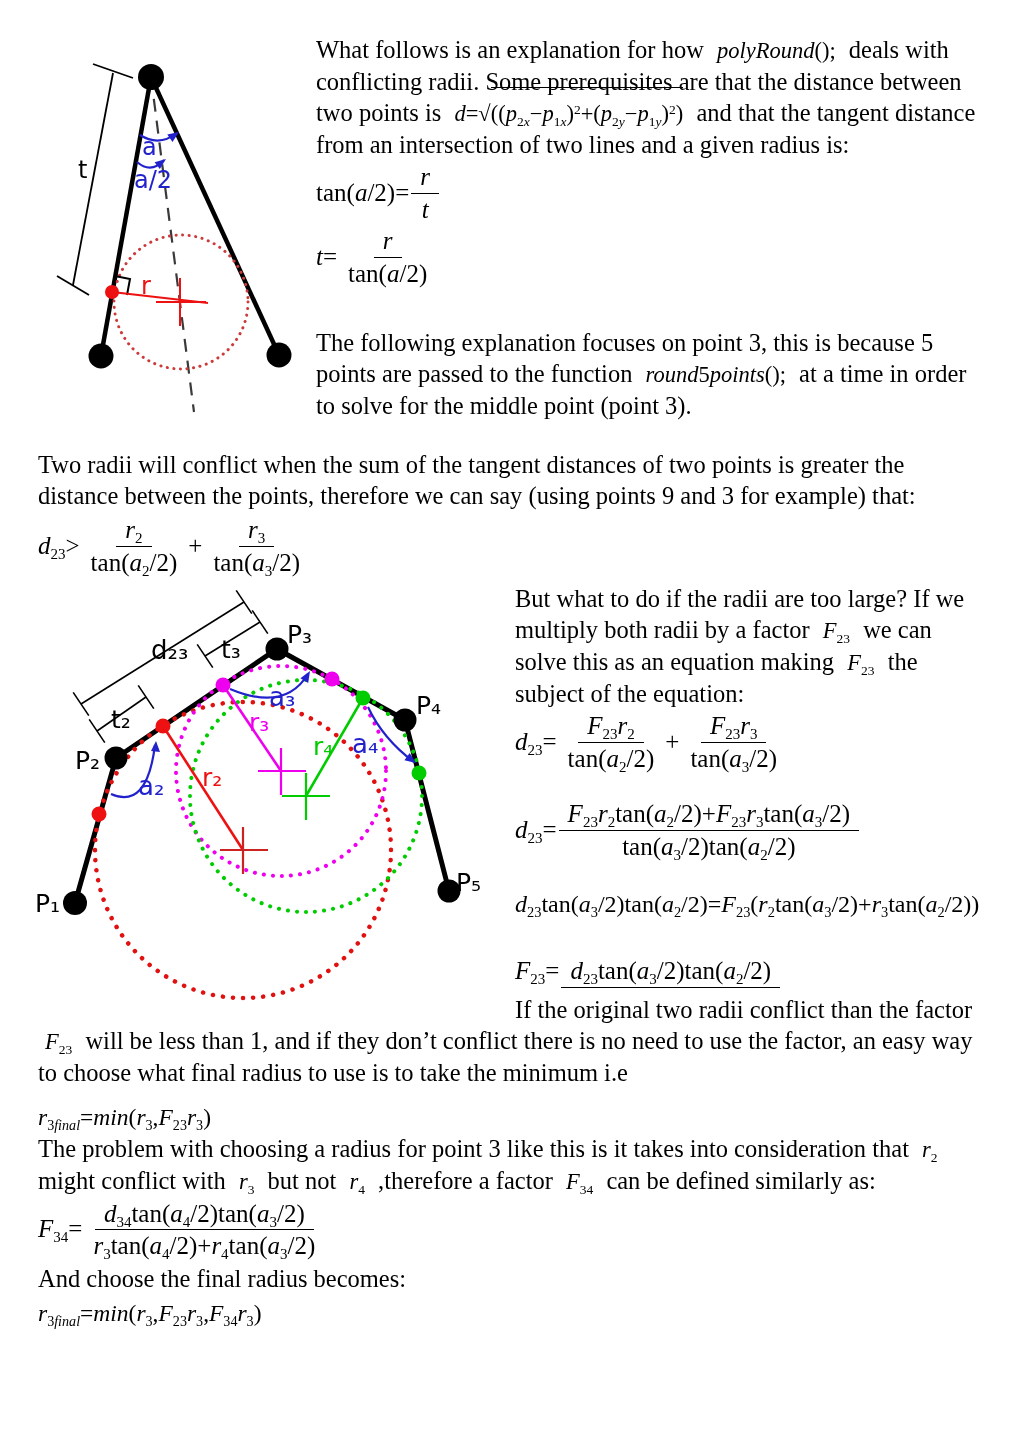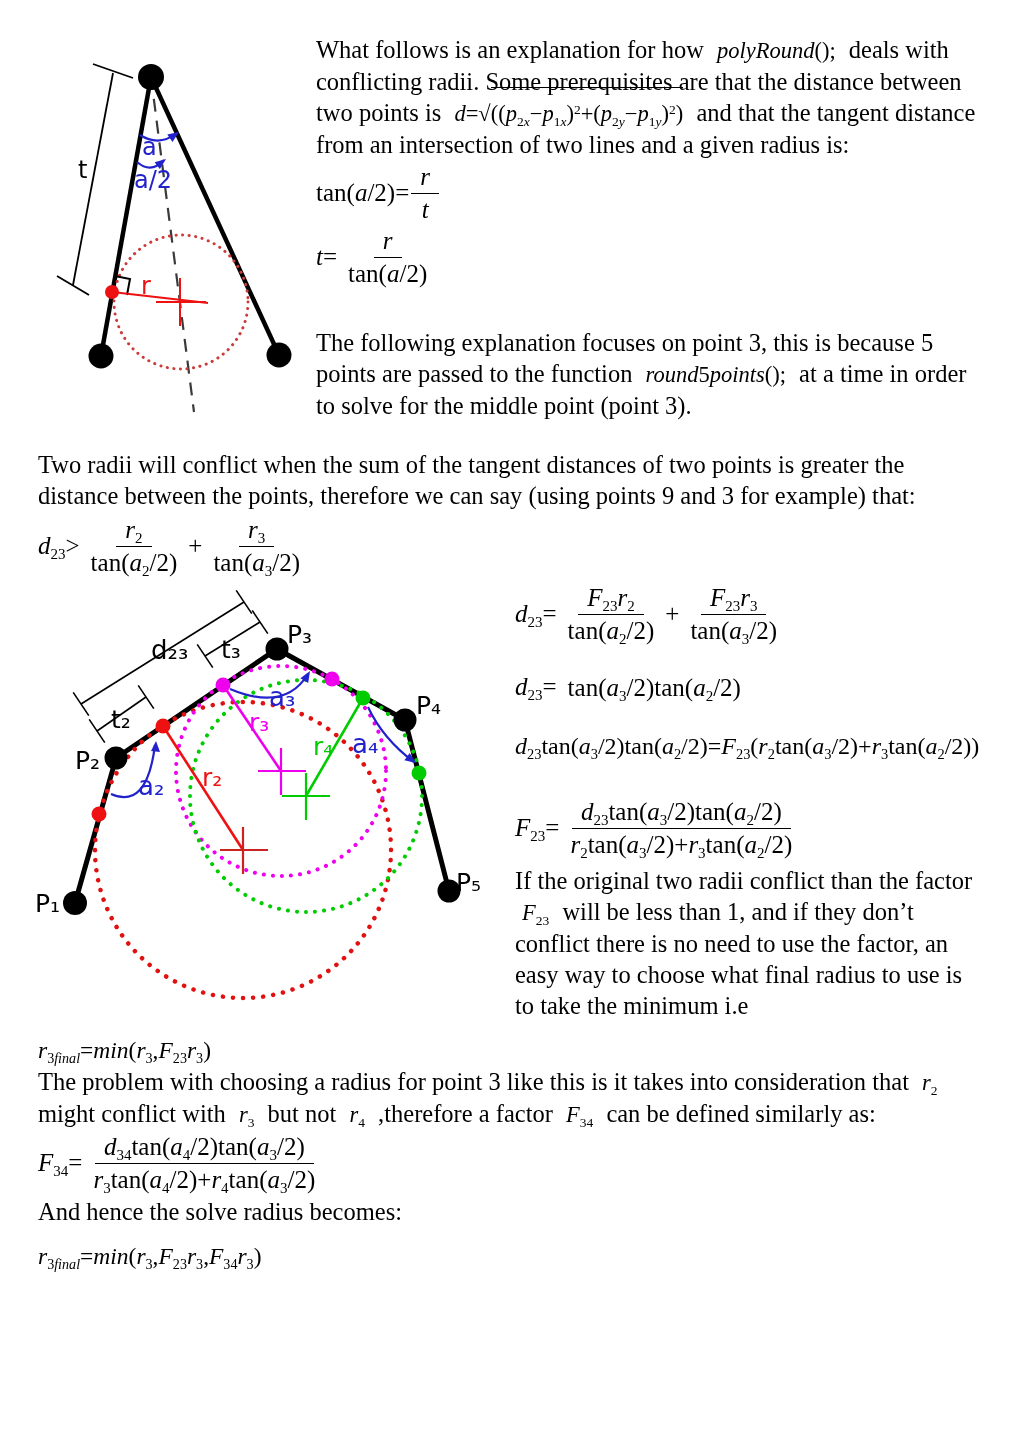--- a/index.html
+++ b/index.html
@@ -25,21 +25,21 @@
   .f-d23gt{margin:4px 0 6px 0;}
   .f-fac1{margin-top:2px;}
   .f-fac2{margin-top:26px;}
   .f-lin{margin-top:30px;font-size:24px;}
   .f-f23{margin-top:37px;}
   .p-orig{margin-top:6px;}
   .f-min2{margin-top:16px;}
   .p-problem{margin-top:2px;}
   .f-f34{margin-top:2px;}
   .p-hence{margin-top:2px;}
-  .f-min3{margin-top:16px;}
+  .f-min3{margin-top:6px;}
   .dlab{font-family:"DejaVu Sans","Liberation Sans",sans-serif;}
 </style>
 </head>
 <body>
 
 <div class="page">
 
   <section class="blockA">
 
     <svg class="d1" viewBox="0 0 260 372">
@@ -179,57 +179,58 @@
         <text x="196" y="73" font-size="25" fill="#000">t₃</text>
         <text x="113" y="210" font-size="26" fill="#2222cc">a₂</text>
         <text x="244" y="121" font-size="26" fill="#2222cc">a₃</text>
         <text x="327" y="168" font-size="26" fill="#2222cc">a₄</text>
         <text x="177" y="201" font-size="25" fill="#ee1111">r₂</text>
         <text x="224" y="146" font-size="25" fill="#ee00ee">r₃</text>
         <text x="288" y="170" font-size="25" fill="#00cc00">r₄</text>
       </g>
     </svg>
 
+    <p>But what to do if the radii are too large? If we multiply both radii by a factor <span class="im"><i>F</i><sub>23</sub></span> we can solve this as an equation making <span class="im"><i>F</i><sub>23</sub></span> the subject of the equation:</p>
 
     <div class="formula f-fac1">
       <span class="fm-lhs"><i>d</i><sub>23</sub>=</span><span class="frac">
           <span class="num"><i>F</i><sub>23</sub><i>r</i><sub>2</sub></span>
           <span class="den">tan(<i>a</i><sub>2</sub>/2)</span>
         </span><span class="fm-op">+</span><span class="frac">
           <span class="num"><i>F</i><sub>23</sub><i>r</i><sub>3</sub></span>
           <span class="den">tan(<i>a</i><sub>3</sub>/2)</span>
         </span>
     </div>
 
     <div class="formula f-fac2">
       <span class="fm-lhs"><i>d</i><sub>23</sub>=</span><span class="frac">
+          <span class="num"><i>F</i><sub>23</sub><i>r</i><sub>2</sub>tan(<i>a</i><sub>2</sub>/2)+<i>F</i><sub>23</sub><i>r</i><sub>3</sub>tan(<i>a</i><sub>3</sub>/2)</span>
           <span class="den">tan(<i>a</i><sub>3</sub>/2)tan(<i>a</i><sub>2</sub>/2)</span>
         </span>
     </div>
 
     <div class="formula f-lin"><i>d</i><sub>23</sub>tan(<i>a</i><sub>3</sub>/2)tan(<i>a</i><sub>2</sub>/2)=<i>F</i><sub>23</sub>(<i>r</i><sub>2</sub>tan(<i>a</i><sub>3</sub>/2)+<i>r</i><sub>3</sub>tan(<i>a</i><sub>2</sub>/2))</div>
 
     <div class="formula f-f23">
       <span class="fm-lhs"><i>F</i><sub>23</sub>=</span><span class="frac">
           <span class="num"><i>d</i><sub>23</sub>tan(<i>a</i><sub>3</sub>/2)tan(<i>a</i><sub>2</sub>/2)</span>
-          <span class="den"><i>r</i><sub>2</sub>tan(<i>a</i><sub>3</sub>/2)+<i>r</i><sub>3</sub>tan(<i>a</i><sub>2</sub>/2)</span>
         </span>
     </div>
 
     <p class="p-orig">If the original two radii conflict than the factor <span class="im"><i>F</i><sub>23</sub></span> will be less than 1, and if they don’t conflict there is no need to use the factor, an easy way to choose what final radius to use is to take the minimum i.e</p>
 
     <div class="formula small f-min2"><i>r</i><sub>3<i>final</i></sub>=<i>min</i>(<i>r</i><sub>3</sub>,<i>F</i><sub>23</sub><i>r</i><sub>3</sub>)</div>
 
     <p class="p-problem">The problem with choosing a radius for point 3 like this is it takes into consideration that <span class="im"><i>r</i><sub>2</sub></span> might conflict with <span class="im"><i>r</i><sub>3</sub></span> but not <span class="im"><i>r</i><sub>4</sub></span> ,therefore a factor <span class="im"><i>F</i><sub>34</sub></span> can be defined similarly as:</p>
 
     <div class="formula f-f34">
       <span class="fm-lhs"><i>F</i><sub>34</sub>=</span><span class="frac">
           <span class="num"><i>d</i><sub>34</sub>tan(<i>a</i><sub>4</sub>/2)tan(<i>a</i><sub>3</sub>/2)</span>
           <span class="den"><i>r</i><sub>3</sub>tan(<i>a</i><sub>4</sub>/2)+<i>r</i><sub>4</sub>tan(<i>a</i><sub>3</sub>/2)</span>
         </span>
     </div>
 
-    <p class="p-hence">And hence the solve radius becomes:</p>
+    <p class="p-hence">And choose the final radius becomes:</p>
 
     <div class="formula small f-min3"><i>r</i><sub>3<i>final</i></sub>=<i>min</i>(<i>r</i><sub>3</sub>,<i>F</i><sub>23</sub><i>r</i><sub>3</sub>,<i>F</i><sub>34</sub><i>r</i><sub>3</sub>)</div>
 
   </section>
 </div>
 
 </body></html>

